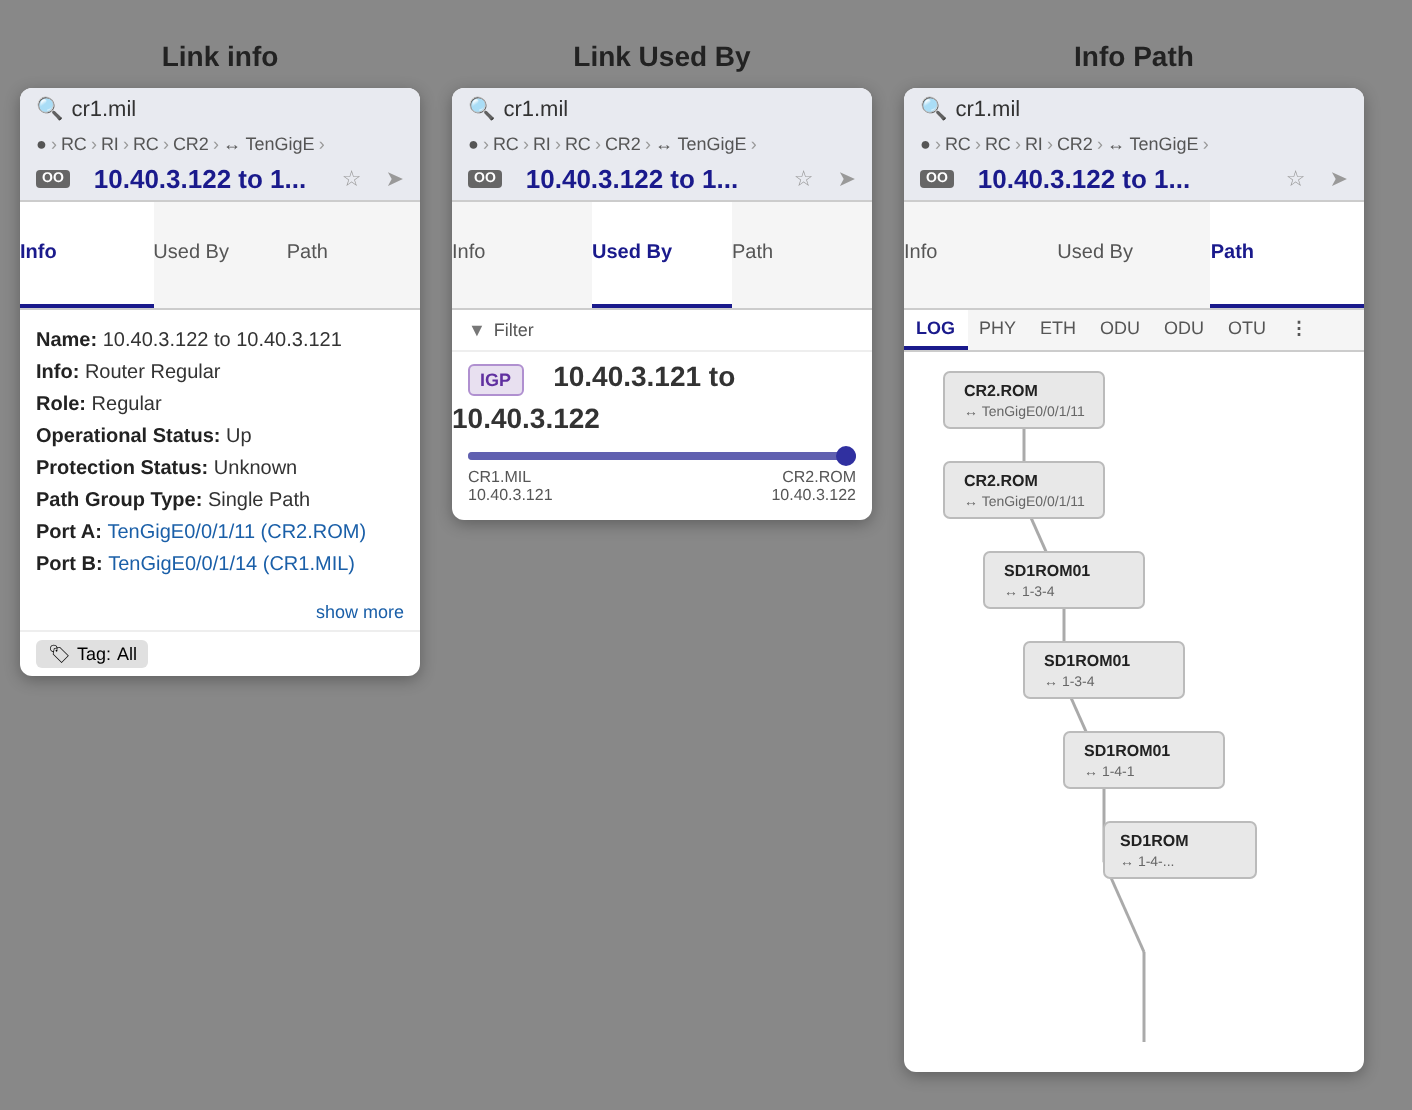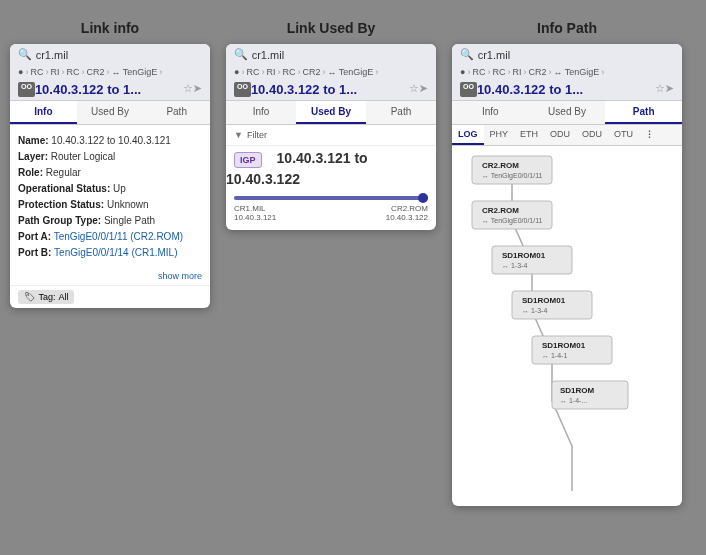--- a/index.html
+++ b/index.html
@@ -75,21 +75,22 @@
       color: #555;
       flex-wrap: wrap;
     }
     .breadcrumb-row .sep { color: #999; }
 
     
     .header-row {
       background: #e8eaf0;
       padding: 3px 8px;
       display: flex;
-      gap: 0;
+      align-items: center;
+      gap: 12px;
       border-bottom: 1px solid #ccc;
     }
     .icon-box {
       background: #666;
       color: #fff;
       font-size: 7px;
       padding: 1px 3px;
       border-radius: 2px;
       font-weight: bold;
     }
@@ -106,22 +107,21 @@
     }
 
     
     .tabs {
       display: flex;
       border-bottom: 1px solid #ccc;
       background: #f5f5f5;
     }
     .tab {
       flex: 1;
-      text-align: center;
-      padding: 5px 0;
+      padding: 20px 0;
       font-size: 10px;
       color: #555;
       cursor: pointer;
       border-bottom: 2px solid transparent;
     }
     .tab.active {
       color: #1a1a8c;
       border-bottom: 2px solid #1a1a8c;
       font-weight: bold;
       background: #fff;
@@ -301,21 +301,21 @@
       </div>
 
       <div class="tabs">
         <div class="tab active">Info</div>
         <div class="tab">Used By</div>
         <div class="tab">Path</div>
       </div>
 
       <div class="info-content">
         <div><span class="field-label">Name: </span><span class="field-value">10.40.3.122 to 10.40.3.121</span></div>
-        <div><span class="field-label">Layer: </span><span class="field-value">Router Logical</span></div>
+        <div><span class="field-label">Info: </span><span class="field-value">Router Regular</span></div>
         <div><span class="field-label">Role: </span><span class="field-value">Regular</span></div>
         <div><span class="field-label">Operational Status: </span><span class="field-value">Up</span></div>
         <div><span class="field-label">Protection Status: </span><span class="field-value">Unknown</span></div>
         <div><span class="field-label">Path Group Type: </span><span class="field-value">Single Path</span></div>
         <div><span class="field-label">Port A: </span><a>TenGigE0/0/1/11 (CR2.ROM)</a></div>
         <div><span class="field-label">Port B: </span><a>TenGigE0/0/1/14 (CR1.MIL)</a></div>
       </div>
       <div class="show-more">show more</div>
       <div class="tag-row">
         <button class="tag-btn">

